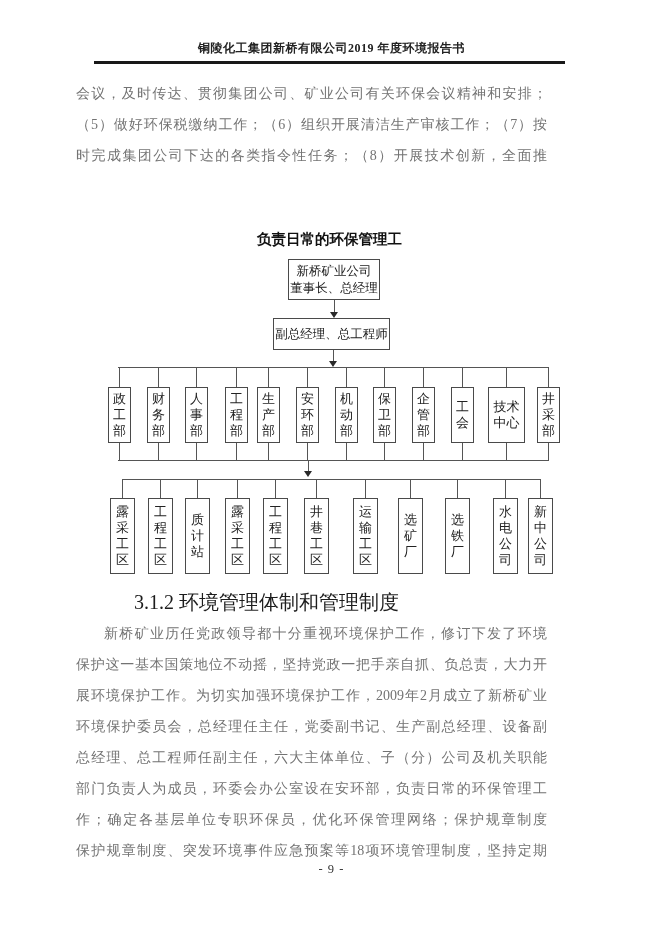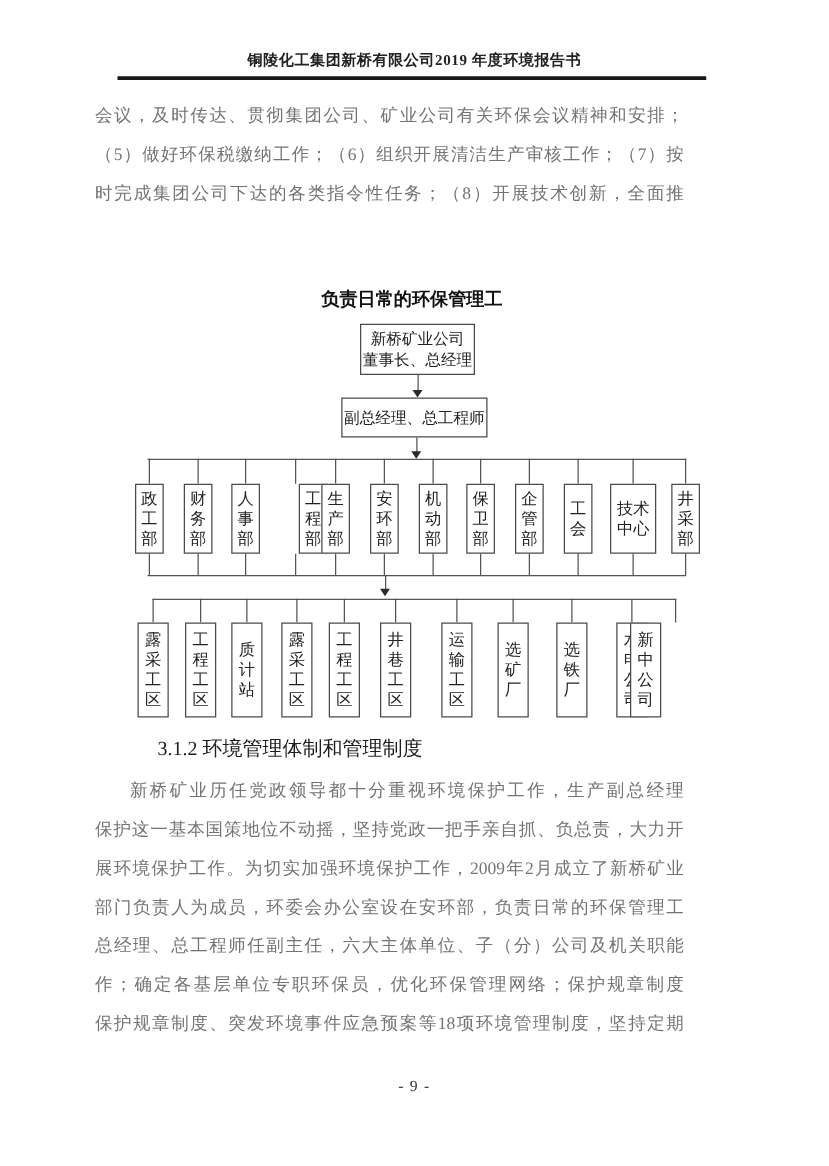--- a/index.html
+++ b/index.html
@@ -21,21 +21,21 @@
   .p2{top:618px;}
   .jline{line-height:31px;text-align:justify;text-align-last:justify;word-break:break-all;white-space:nowrap;}
   .jline{white-space:normal;}
   .jline.last{text-align-last:left;}
   .jline.indent{text-indent:2em;}
   .chart-title{
     position:absolute;left:94px;top:230px;width:471px;text-align:center;
     font-weight:bold;font-size:14.5px;color:#111;
   }
   .section-heading{
-    position:absolute;left:94px;top:589px;width:471px;font-size:16px;
+    position:absolute;left:94px;top:589px;width:471px;font-size:20px;
     text-indent:2em;color:#1d1d1d;
   }
   .page-footer{
     position:absolute;left:0;top:862px;width:663px;text-align:center;
     font-size:12.5px;color:#333;letter-spacing:1px;
   }
   
   .obox{
     position:absolute;box-sizing:border-box;border:1px solid #4a4a4a;background:#fff;
     display:flex;align-items:center;justify-content:center;text-align:center;
@@ -91,21 +91,21 @@
     <div class="cl v" style="left:346px;top:367px;height:20px"></div>
     <div class="cl v" style="left:384px;top:367px;height:20px"></div>
     <div class="cl v" style="left:423px;top:367px;height:20px"></div>
     <div class="cl v" style="left:462px;top:367px;height:20px"></div>
     <div class="cl v" style="left:506px;top:367px;height:20px"></div>
     <div class="cl v" style="left:548px;top:367px;height:20px"></div>
 
     <div class="obox dept" style="left:108px">政工部</div>
     <div class="obox dept" style="left:147px">财务部</div>
     <div class="obox dept" style="left:185px">人事部</div>
-    <div class="obox dept" style="left:239px">工程部</div>
+    <div class="obox dept" style="left:225px">工程部</div>
     <div class="obox dept" style="left:257px">生产部</div>
     <div class="obox dept" style="left:296px">安环部</div>
     <div class="obox dept" style="left:335px">机动部</div>
     <div class="obox dept" style="left:373px">保卫部</div>
     <div class="obox dept" style="left:412px">企管部</div>
     <div class="obox dept" style="left:451px">工会</div>
     <div class="obox dept" style="left:488px;width:37px">技术中心</div>
     <div class="obox dept" style="left:537px">井采部</div>
 
     <div class="cl v" style="left:119px;top:443px;height:17px"></div>
@@ -142,30 +142,31 @@
     <div class="obox unit" style="left:110px">露采工区</div>
     <div class="obox unit" style="left:148px">工程工区</div>
     <div class="obox unit" style="left:185px">质计站</div>
     <div class="obox unit" style="left:225px">露采工区</div>
     <div class="obox unit" style="left:263px">工程工区</div>
     <div class="obox unit" style="left:304px">井巷工区</div>
     <div class="obox unit" style="left:353px">运输工区</div>
     <div class="obox unit" style="left:398px">选矿厂</div>
     <div class="obox unit" style="left:445px">选铁厂</div>
     <div class="obox unit" style="left:493px">水电公司</div>
-    <div class="obox unit" style="left:504px">新中公司</div>
+    <div class="obox unit" style="left:528px">新中公司</div>
   </div>
 
   <div class="section-heading">3.1.2 环境管理体制和管理制度</div>
 
   <div class="para p2">
-    <div class="jline indent">新桥矿业历任党政领导都十分重视环境保护工作，生产副总经理</div>
+    <div class="jline indent">新桥矿业历任党政领导都十分重视环境保护工作，修订下发了环境</div>
     <div class="jline">保护这一基本国策地位不动摇，坚持党政一把手亲自抓、负总责，大力开</div>
     <div class="jline">展环境保护工作。为切实加强环境保护工作，2009年2月成立了新桥矿业</div>
+    <div class="jline">环境保护委员会，总经理任主任，党委副书记、生产副总经理、设备副</div>
+    <div class="jline">总经理、总工程师任副主任，六大主体单位、子（分）公司及机关职能</div>
     <div class="jline">部门负责人为成员，环委会办公室设在安环部，负责日常的环保管理工</div>
-    <div class="jline">总经理、总工程师任副主任，六大主体单位、子（分）公司及机关职能</div>
     <div class="jline">作；确定各基层单位专职环保员，优化环保管理网络；保护规章制度</div>
     <div class="jline">保护规章制度、突发环境事件应急预案等18项环境管理制度，坚持定期</div>
   </div>
 
   <div class="page-footer">- 9 -</div>
 
 </div>
 
 </body></html>

